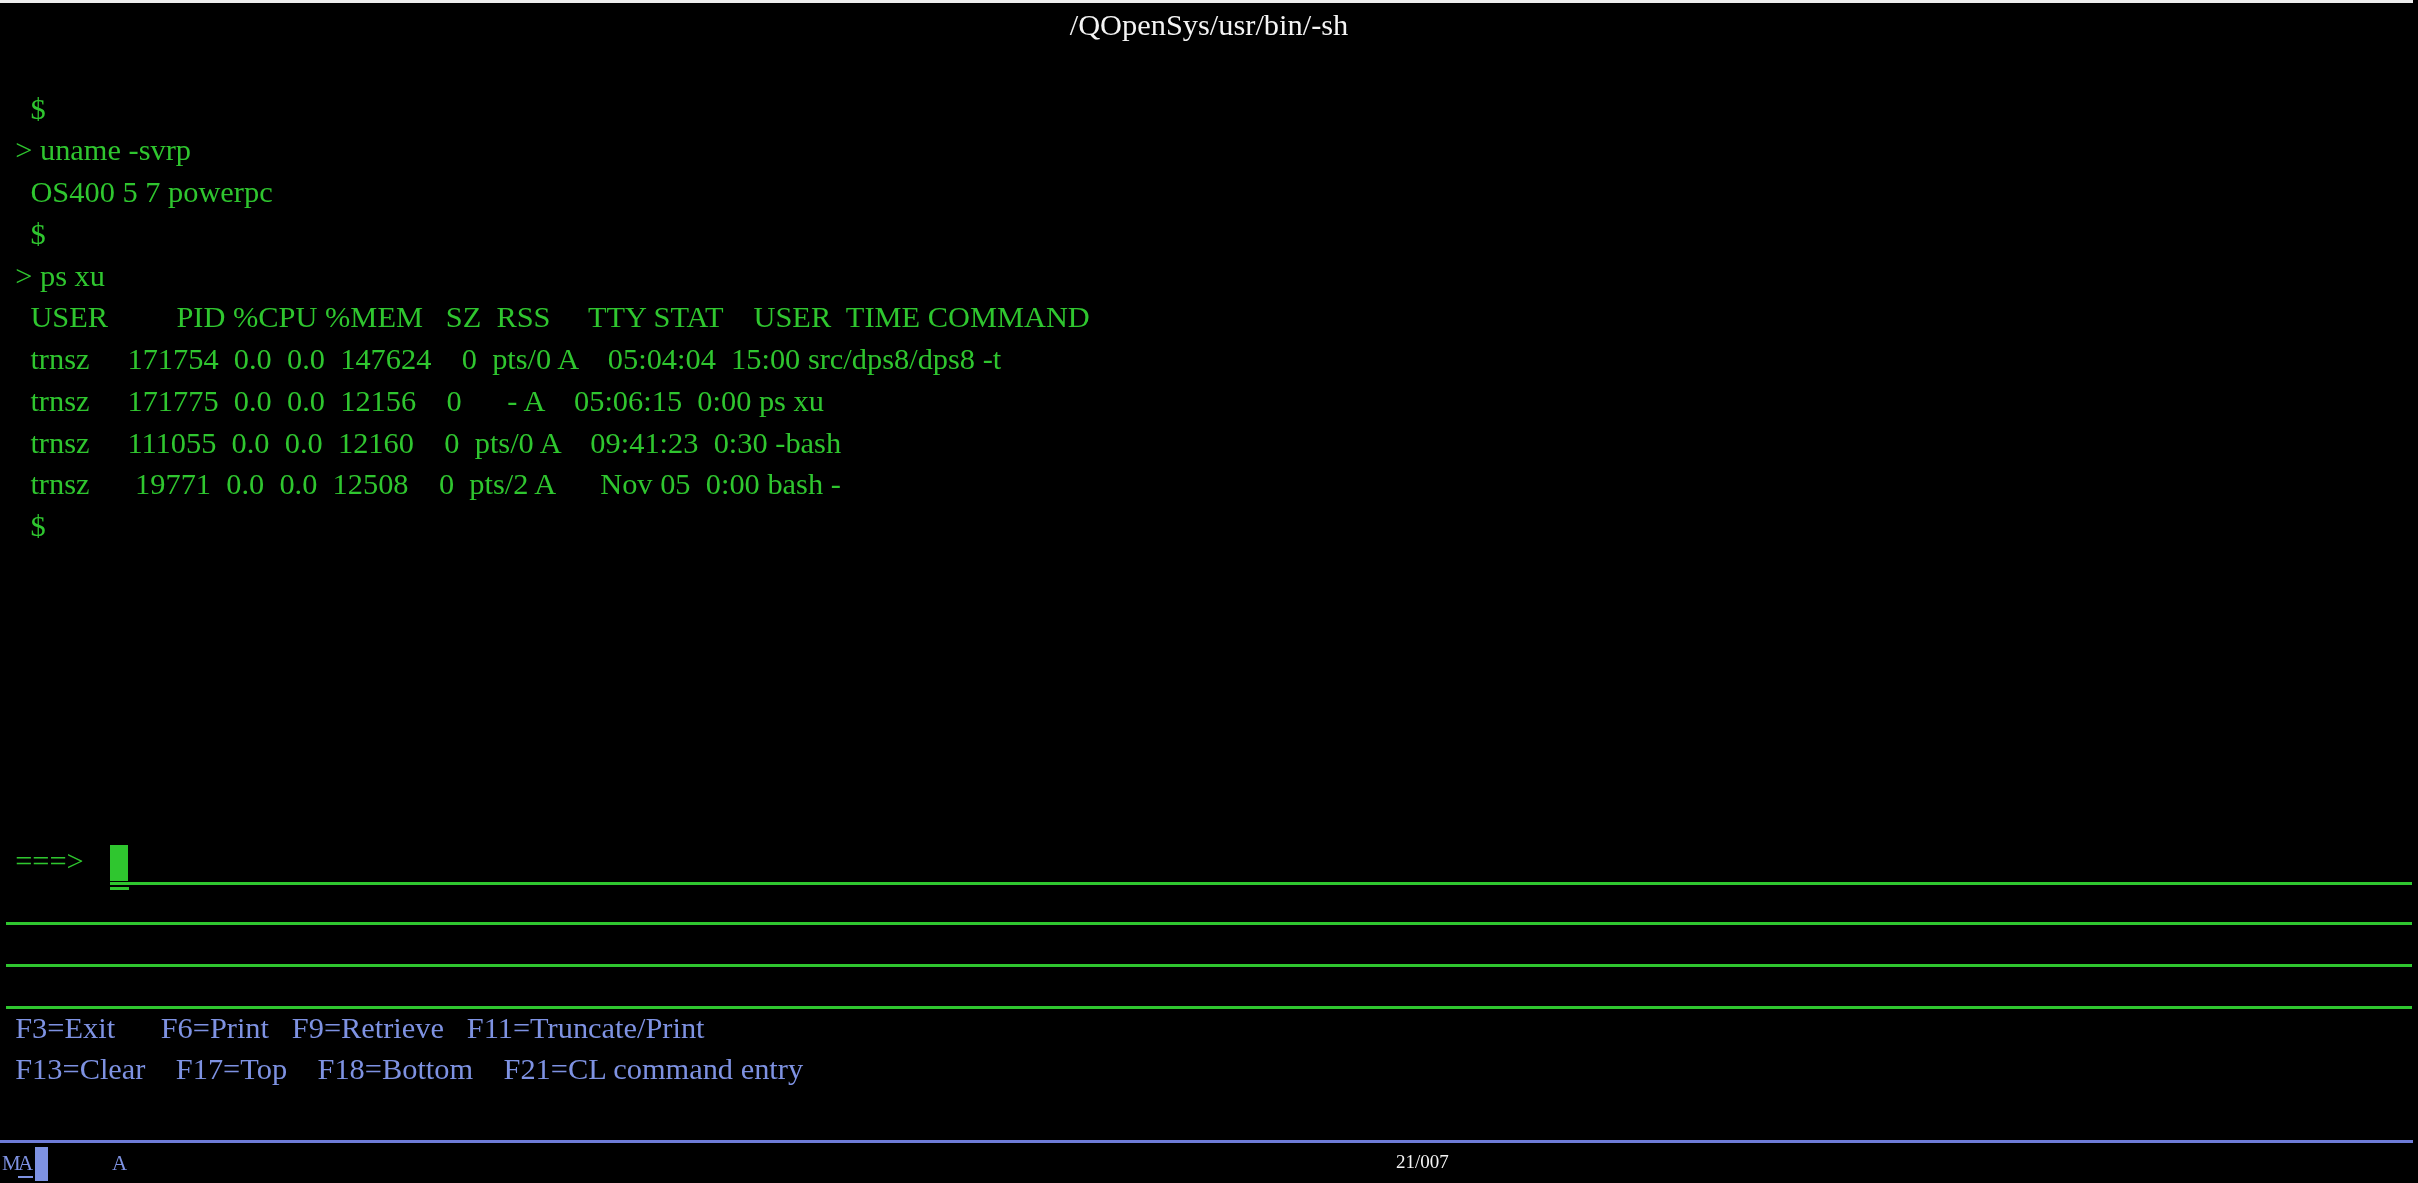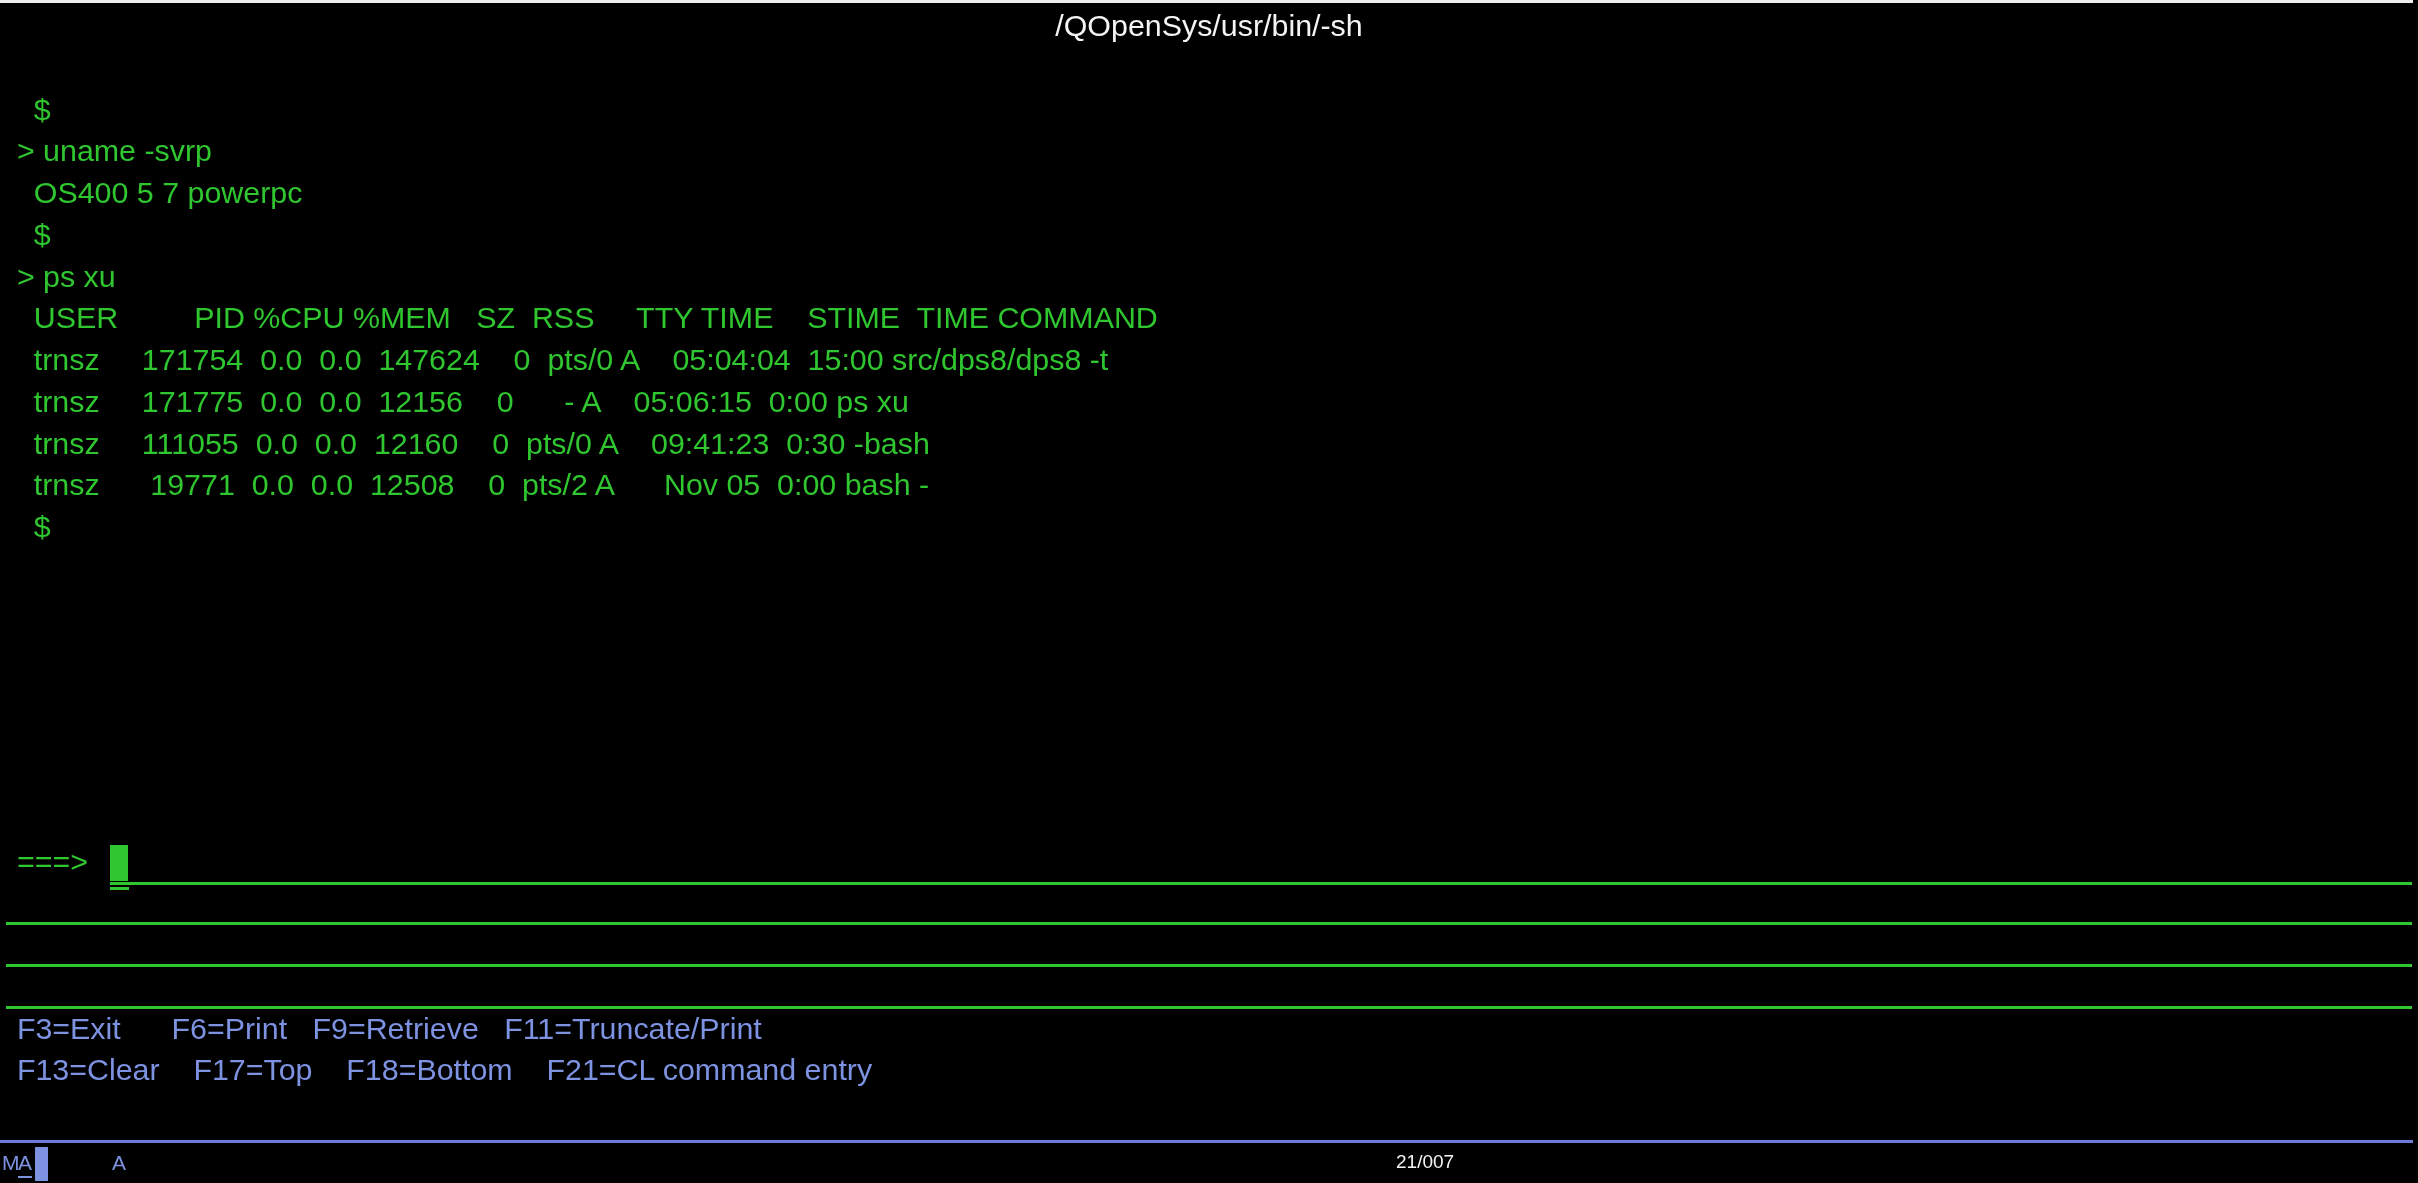--- a/index.html
+++ b/index.html
@@ -2,21 +2,21 @@
 <html><head>
 <meta charset="utf-8">
 <style>
   html, body { margin:0; padding:0; background:#000; }
   #screen {
     position: relative;
     width: 2413px;
     height: 1183px;
     background: #000;
     overflow: hidden;
-    font-family: Liberation Sans, sans-serif;
+    font-family: Liberation Serif, serif;
   }
   .top-strip {
     position: absolute; left: 0; top: 0; width: 2418px; height: 3px;
     background: #ededed;
   }
   .tline {
     white-space: pre;
     height: 41.78px;
     line-height: 41.78px;
     font-size: 30.4px;
@@ -79,21 +79,21 @@
   <div class="top-strip"></div>
 
   <div id="title-row" class="tline white">/QOpenSys/usr/bin/-sh</div>
 
   <div id="term-output">
     <div class="tline green">    $</div>
     <div class="tline green">  &gt; uname -svrp</div>
     <div class="tline green">    OS400 5 7 powerpc</div>
     <div class="tline green">    $</div>
     <div class="tline green">  &gt; ps xu</div>
-    <div class="tline green">    USER         PID %CPU %MEM   SZ  RSS     TTY TIME    STIME  TIME COMMAND</div>
+    <div class="tline green">    USER         PID %CPU %MEM   SZ  RSS     TTY STAT    USER  TIME COMMAND</div>
     <div class="tline green">    trnsz     171754  0.0  0.0  147624    0  pts/0 A    05:04:04  15:00 src/dps8/dps8 -t</div>
     <div class="tline green">    trnsz     171775  0.0  0.0  12156    0      - A    05:06:15  0:00 ps xu</div>
     <div class="tline green">    trnsz     111055  0.0  0.0  12160    0  pts/0 A    09:41:23  0:30 -bash</div>
     <div class="tline green">    trnsz      19771  0.0  0.0  12508    0  pts/2 A      Nov 05  0:00 bash -</div>
     <div class="tline green">    $</div>
   </div>
 
   <div id="cmd-row" class="tline green">  ===&gt;</div>
 
   <div id="cmd-cursor"></div>

